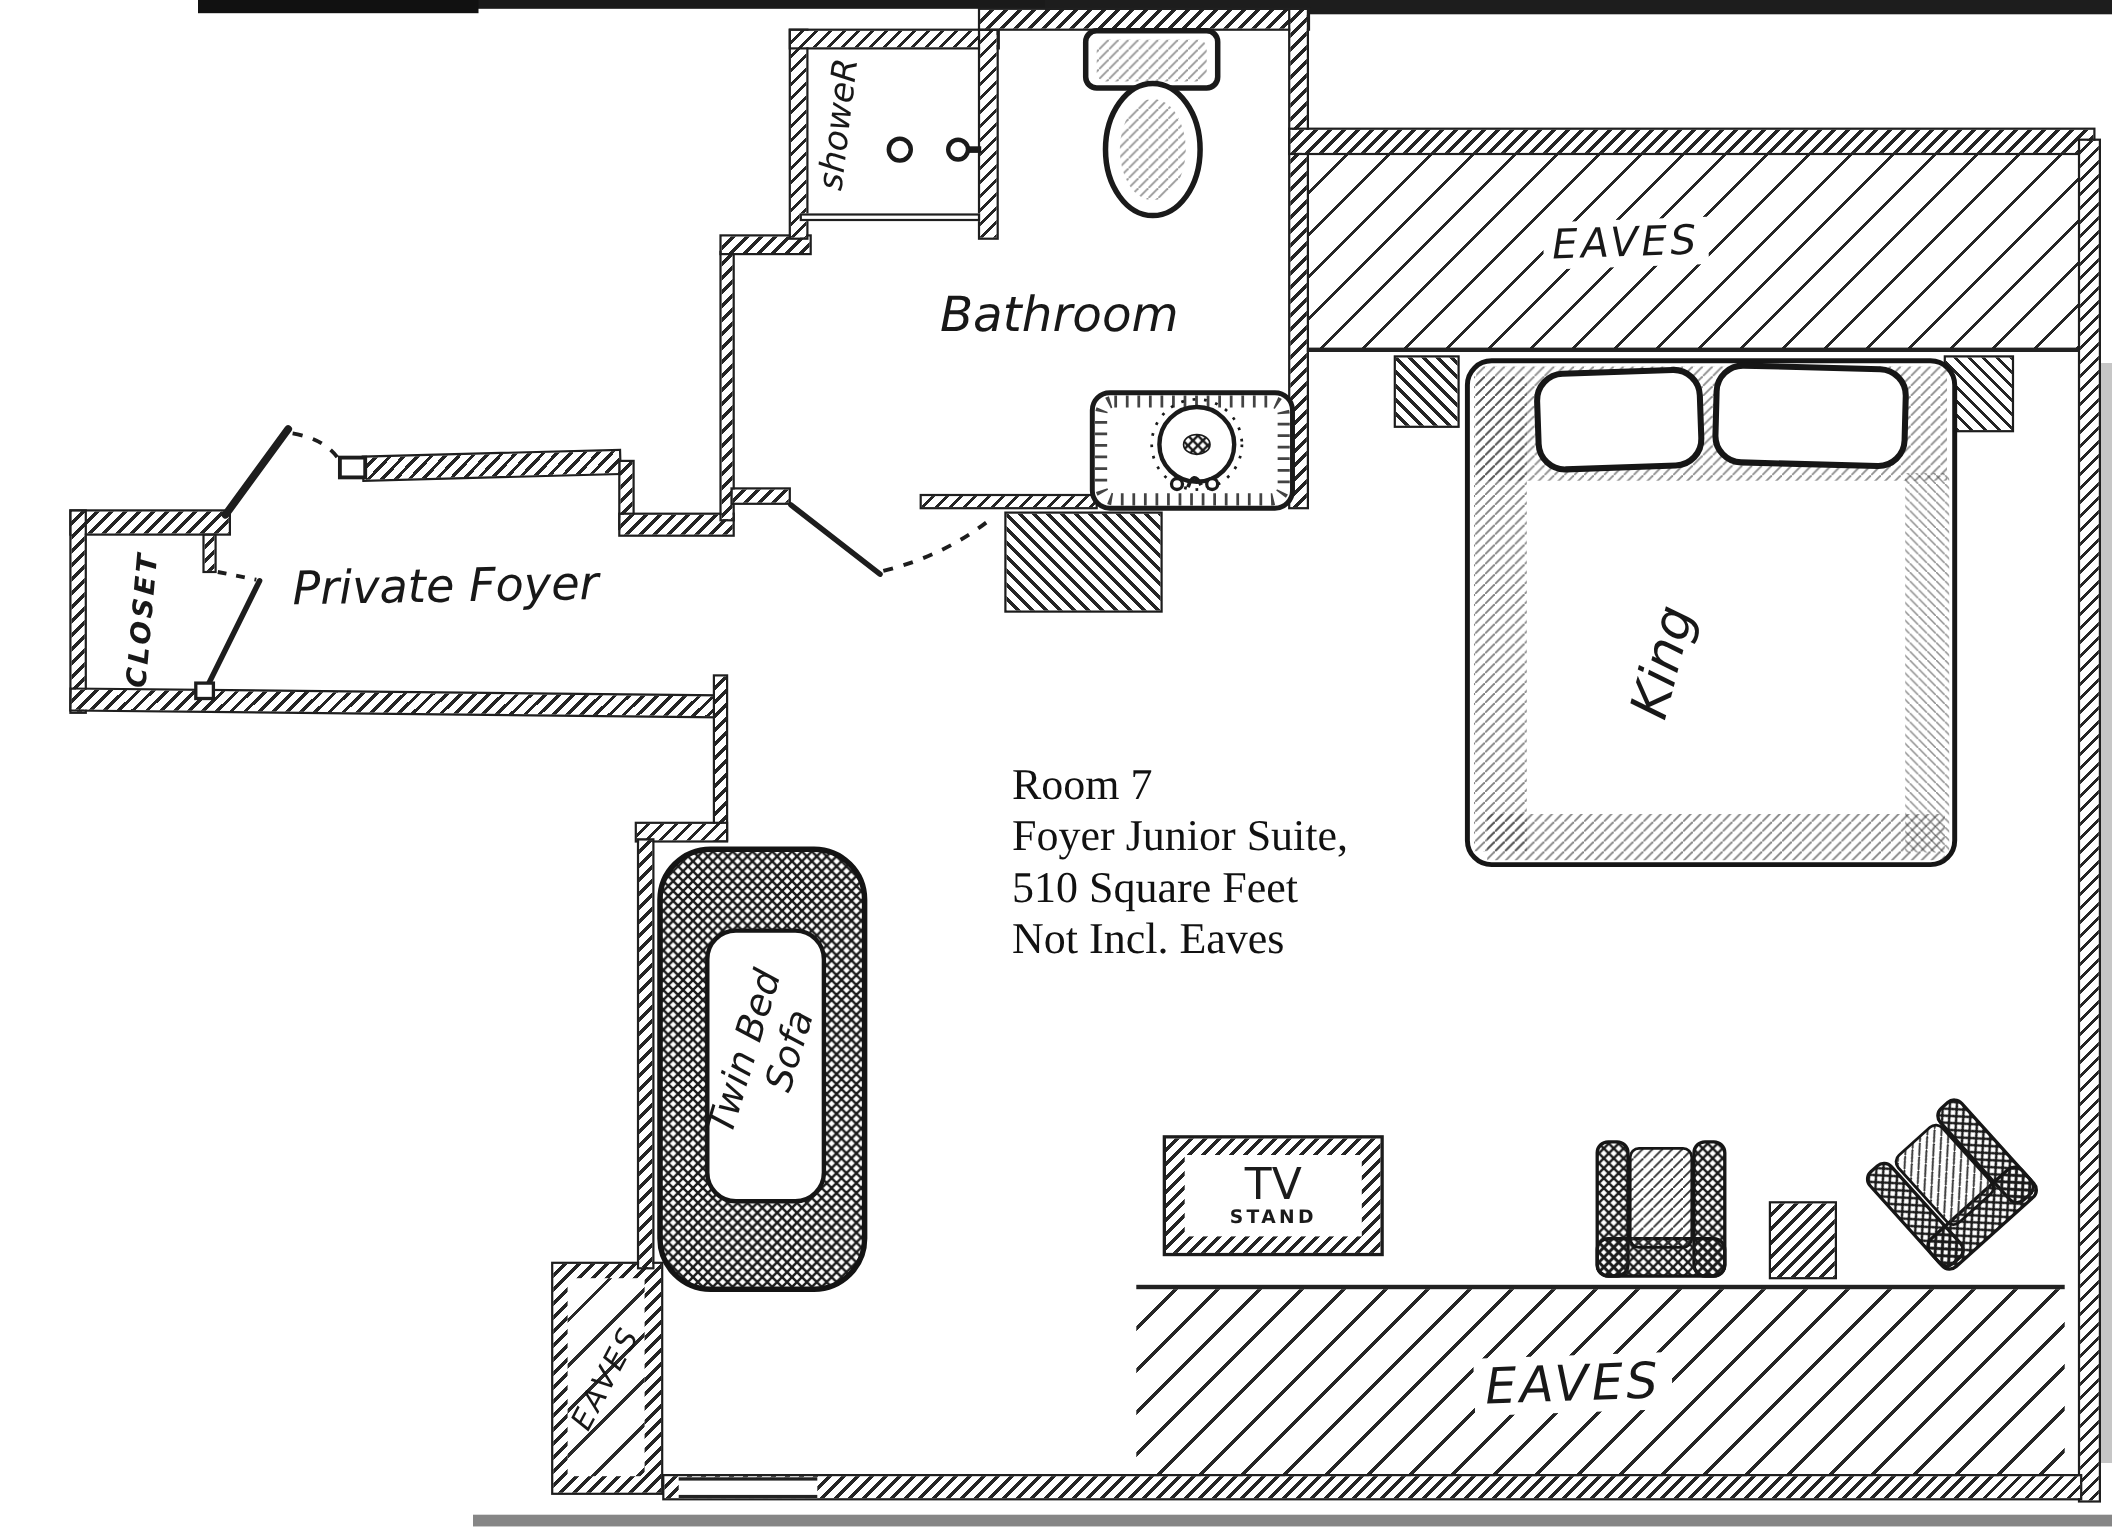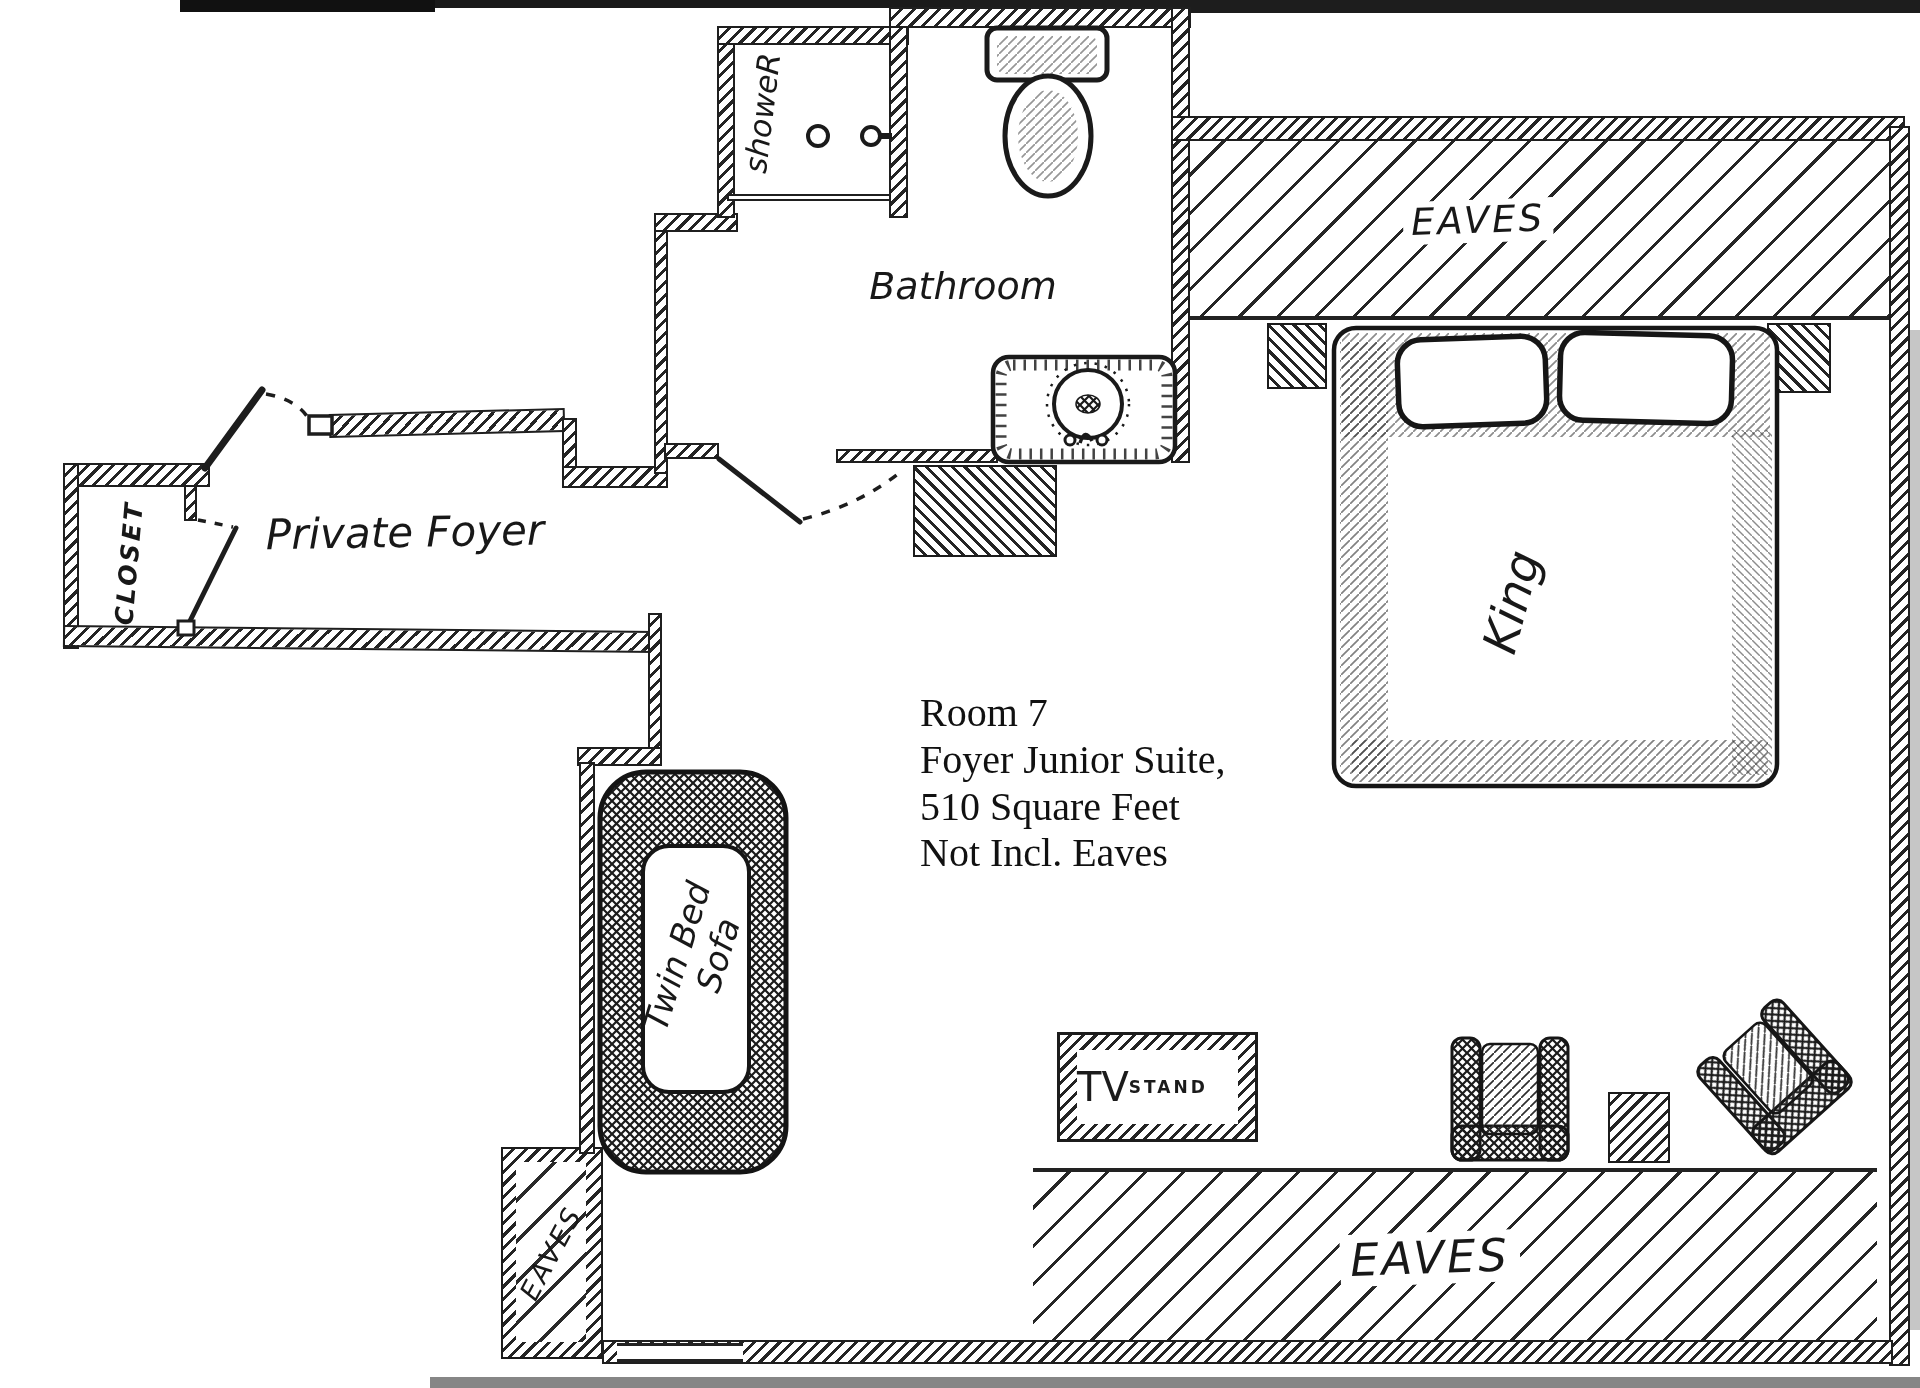--- a/index.html
+++ b/index.html
@@ -17,21 +17,21 @@
         background:repeating-linear-gradient(45deg,#ffffff 0 6px,#242424 6px 9px);}
   .blockhatch2{position:absolute;box-sizing:border-box;border:2.5px solid #1c1c1c;
         background:repeating-linear-gradient(135deg,#ffffff 0 6px,#242424 6px 9px);}
   .solidline{position:absolute;background:#222222;}
   .label{position:absolute;font-style:italic;color:#181818;white-space:nowrap;line-height:1.15;}
   .serif{position:absolute;font-family:"Liberation Serif","DejaVu Serif",serif;font-style:normal;
          color:#111111;font-size:40px;line-height:1.17;white-space:nowrap;}
   .caps{letter-spacing:3px;font-style:italic;}
   svg{position:absolute;left:0;top:0;}
   .tvinner{position:absolute;left:17px;top:15px;right:17px;bottom:15px;background:#ffffff;
-           display:flex;flex-direction:row;align-items:center;}
+           display:flex;flex-direction:column;align-items:center;justify-content:center;}
 </style>
 </head>
 <body>
 
 <div id="plan">
 
   <div class="abs" style="left:180px;top:0;width:1740px;height:8px;background:#1a1a1a;"></div>
   <div class="abs" style="left:180px;top:0;width:255px;height:12px;background:#111;"></div>
   <div class="abs" style="left:950px;top:0;width:970px;height:13px;background:#1d1d1d;"></div>
   <div class="abs" style="left:430px;top:1377px;width:1490px;height:11px;background:#5e5e5e;opacity:.75;"></div>
@@ -167,21 +167,21 @@
     <g transform="rotate(-42 1780 1080)">
       <rect x="1722" y="1016" width="26" height="112" rx="9" fill="url(#cross)" stroke="#161616" stroke-width="3"></rect>
       <rect x="1808" y="1016" width="26" height="112" rx="9" fill="url(#cross)" stroke="#161616" stroke-width="3"></rect>
       <rect x="1722" y="1098" width="112" height="34" rx="9" fill="url(#cross)" stroke="#161616" stroke-width="3"></rect>
       <rect x="1752" y="1022" width="54" height="82" rx="8" fill="url(#sketch)" stroke="#161616" stroke-width="2.5"></rect>
     </g>
   </svg>
 
   <div class="label" style="left:763px;top:113px;font-size:31px;transform:translate(-50%,-50%) rotate(-83deg);">showeR</div>
 
-  <div class="label" style="left:963px;top:287px;font-size:38px;transform:translate(-50%,-50%);">Bathroom</div>
+  <div class="label" style="left:963px;top:287px;font-size:44px;transform:translate(-50%,-50%);">Bathroom</div>
 
   <div class="label" style="left:405px;top:533px;font-size:42px;transform:translate(-50%,-50%) rotate(-1deg);">Private Foyer</div>
 
   <div class="label caps" style="left:130px;top:563px;font-size:25px;font-weight:700;transform:translate(-50%,-50%) rotate(-85deg);">CLOSET</div>
 
   <div class="label" style="left:1512px;top:602px;font-size:47px;transform:translate(-50%,-50%) rotate(-75deg);">King</div>
 
   <div class="label" style="left:696px;top:962px;transform:translate(-50%,-50%) rotate(-73deg);text-align:center;font-size:34px;">
     <div>Twin Bed</div>
     <div style="margin-left:26px;">Sofa</div>

